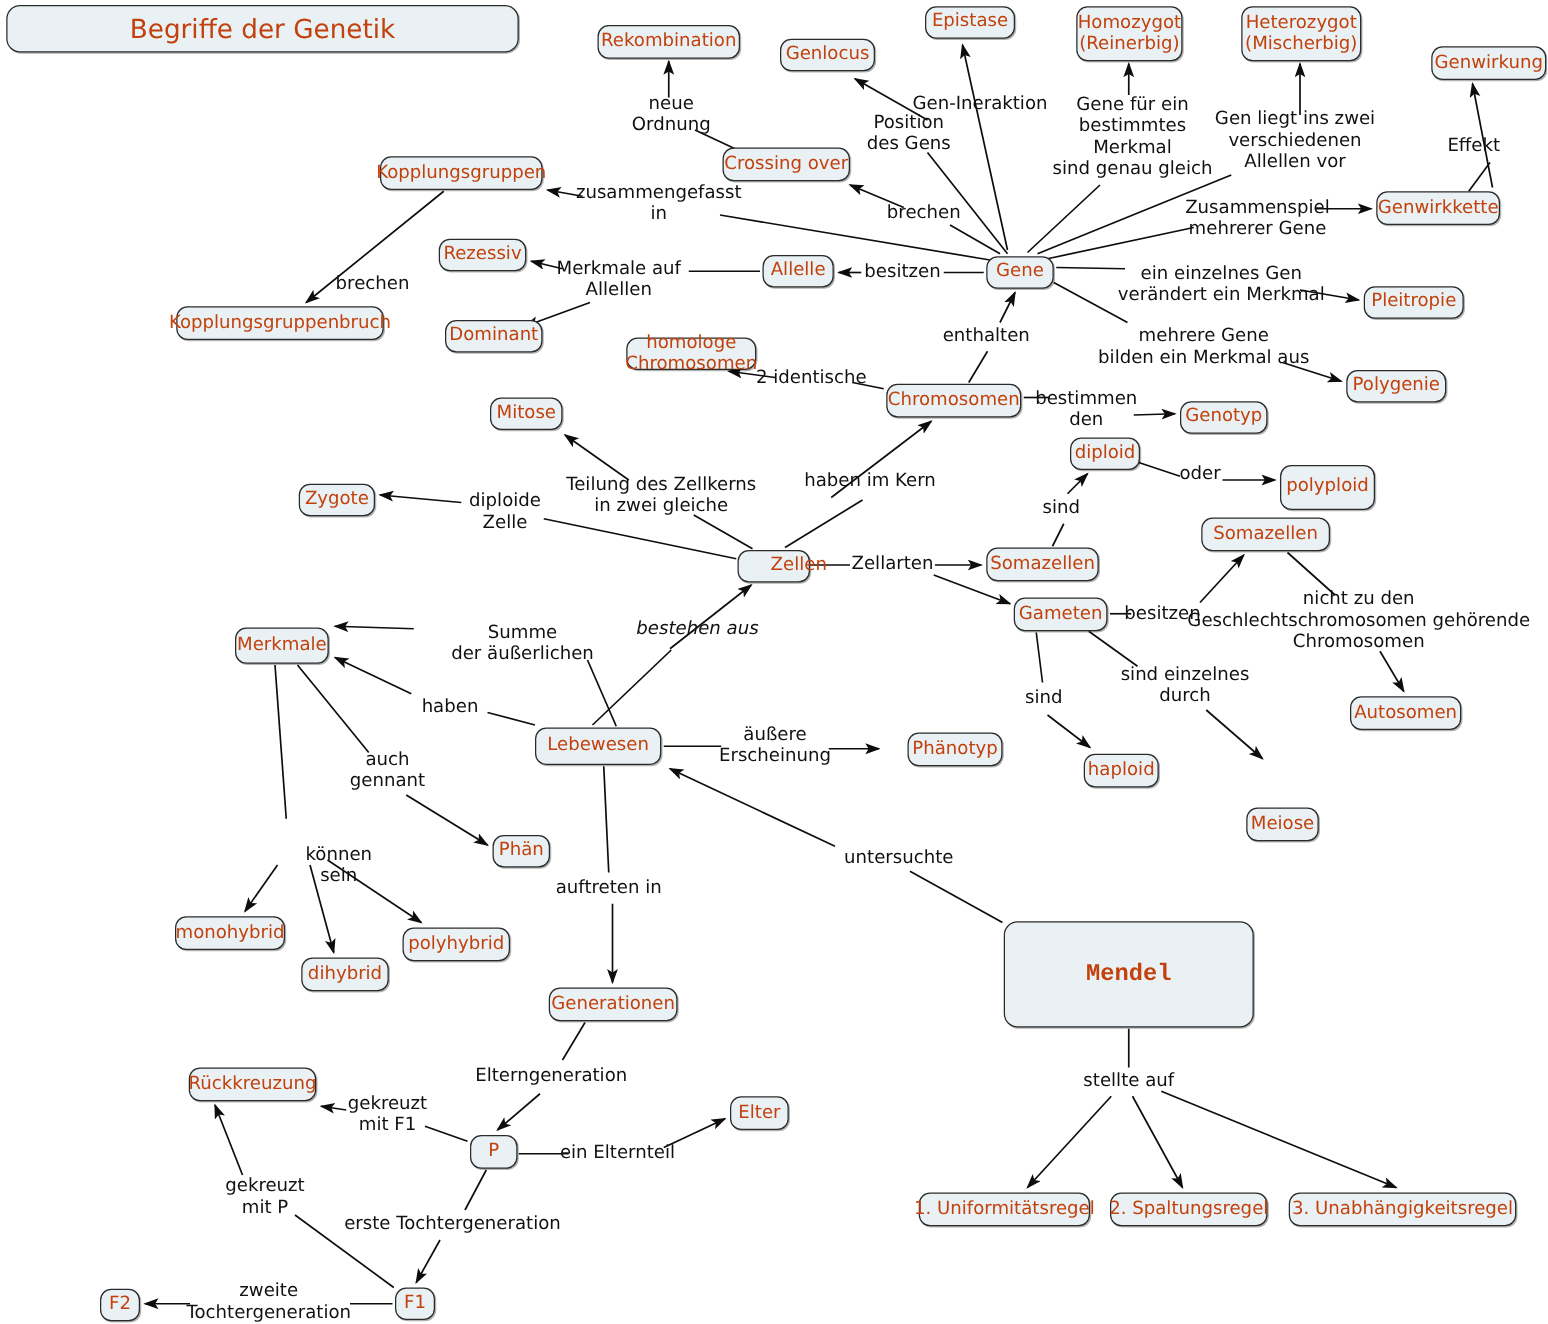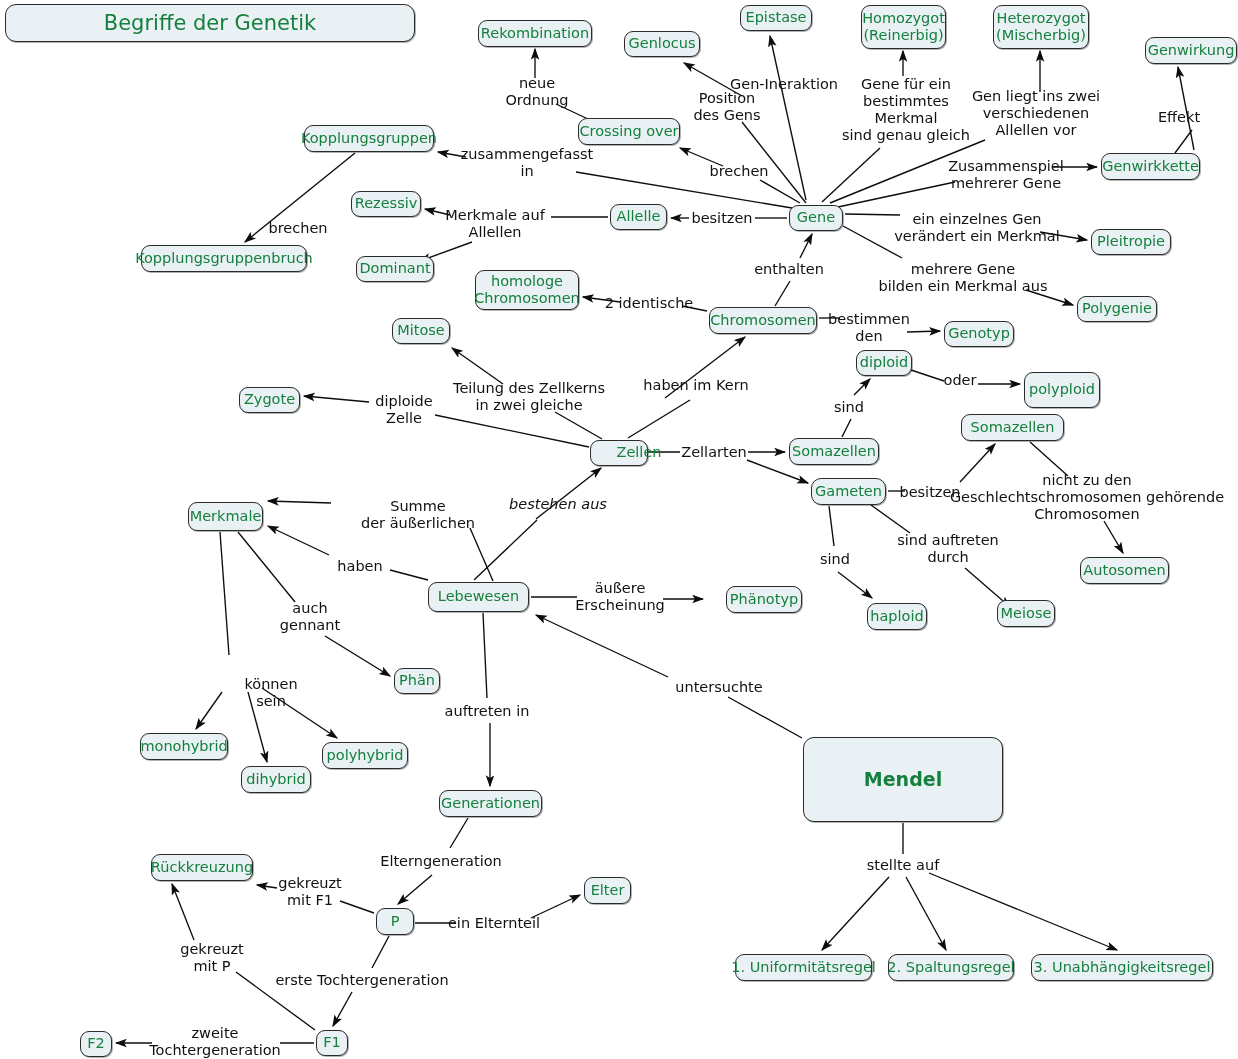--- a/index.html
+++ b/index.html
@@ -9,21 +9,21 @@
     -webkit-font-smoothing:antialiased;
   }
   #stage{position:relative;width:1238px;height:1059px;overflow:hidden;background:#fff;}
   #wires{position:absolute;left:0;top:0;width:1238px;height:1059px;}
   .node{
     position:absolute;
     box-sizing:border-box;
     background:#eaf1f4;
     border:1.3px solid #2b2b2b;
     border-radius:9px;
-    color:#15803d;
+    color:#c2410c;
     font-size:14.5px;
     line-height:1.18;
     text-align:center;
     display:flex;align-items:center;justify-content:center;
     padding:3px 8px;
     white-space:pre;
     box-shadow:1px 1px 0 rgba(0,0,0,.30);
   }
   .node.title{
     font-size:21px;border-radius:11px;padding:6px 14px;
@@ -155,43 +155,43 @@
       <div class="node" style="left: 1145px; top: 37px; width: 92px; height: 27px;">Genwirkung</div>
       <div class="node" style="left: 578px; top: 118px; width: 102px; height: 27px;">Crossing over</div>
       <div class="node" style="left: 304px; top: 125px; width: 130px; height: 27px;">Kopplungsgruppen</div>
       <div class="node" style="left: 1101px; top: 153px; width: 99px; height: 27px;">Genwirkkette</div>
       <div class="node" style="left: 351px; top: 191px; width: 70px; height: 26px;">Rezessiv</div>
       <div class="node" style="left: 610px; top: 204px; width: 57px; height: 26px;">Allelle</div>
       <div class="node" style="left: 789px; top: 205px; width: 54px; height: 26px;">Gene</div>
       <div class="node" style="left: 141px; top: 245px; width: 166px; height: 27px;">Kopplungsgruppenbruch</div>
       <div class="node" style="left: 1091px; top: 229px; width: 80px; height: 26px;">Pleitropie</div>
       <div class="node" style="left: 356px; top: 256px; width: 78px; height: 26px;">Dominant</div>
-      <div class="node" style="left: 475px; top: 270px; width: 104px; height: 40px;">homologe
+      <div class="node" style="left: 501px; top: 270px; width: 104px; height: 26px;">homologe
 Chromosomen</div>
       <div class="node" style="left: 1077px; top: 296px; width: 80px; height: 26px;">Polygenie</div>
       <div class="node" style="left: 709px; top: 307px; width: 108px; height: 27px;">Chromosomen</div>
       <div class="node" style="left: 392px; top: 318px; width: 58px; height: 26px;">Mitose</div>
       <div class="node" style="left: 944px; top: 321px; width: 70px; height: 26px;">Genotyp</div>
       <div class="node" style="left: 856px; top: 350px; width: 56px; height: 26px;">diploid</div>
       <div class="node" style="left: 1024px; top: 372px; width: 76px; height: 36px;">polyploid</div>
       <div class="node" style="left: 239px; top: 387px; width: 61px; height: 26px;">Zygote</div>
       <div class="node" style="left: 961px; top: 414px; width: 103px; height: 27px;">Somazellen</div>
       <div class="node" style="left: 590px; top: 440px; width: 55px; height: 26px; padding-left: 48px;">Zellen</div>
       <div class="node" style="left: 789px; top: 438px; width: 90px; height: 27px;">Somazellen</div>
-      <div class="node" style="left: 811px; top: 478px; width: 75px; height: 27px; border-radius: 10px;">Gameten</div>
+      <div class="node" style="left: 811px; top: 478px; width: 75px; height: 27px;">Gameten</div>
       <div class="node" style="left: 188px; top: 502px; width: 75px; height: 29px;">Merkmale</div>
       <div class="node" style="left: 1080px; top: 557px; width: 89px; height: 27px;">Autosomen</div>
       <div class="node" style="left: 428px; top: 582px; width: 101px; height: 30px;">Lebewesen</div>
       <div class="node" style="left: 726px; top: 586px; width: 76px; height: 27px;">Phänotyp</div>
       <div class="node" style="left: 867px; top: 603px; width: 60px; height: 27px;">haploid</div>
-      <div class="node" style="left: 997px; top: 600px; width: 58px; height: 27px;">Meiose</div>
+      <div class="node" style="left: 997px; top: 646px; width: 58px; height: 27px;">Meiose</div>
       <div class="node" style="left: 394px; top: 668px; width: 46px; height: 26px;">Phän</div>
       <div class="node" style="left: 140px; top: 733px; width: 88px; height: 27px;">monohybrid</div>
       <div class="node" style="left: 322px; top: 742px; width: 86px; height: 27px;">polyhybrid</div>
-      <div class="node mendel" style="left: 803px; top: 737px; width: 200px; height: 85px;">Mendel</div>
+      <div class="node mendel" style="left: 803px; top: 737px; width: 200px; height: 85px; font-family: Liberation Mono, monospace;">Mendel</div>
       <div class="node" style="left: 241px; top: 766px; width: 70px; height: 27px;">dihybrid</div>
       <div class="node" style="left: 439px; top: 790px; width: 103px; height: 27px;">Generationen</div>
       <div class="node" style="left: 151px; top: 854px; width: 102px; height: 27px;">Rückkreuzung</div>
       <div class="node" style="left: 584px; top: 877px; width: 47px; height: 27px;">Elter</div>
       <div class="node" style="left: 376px; top: 908px; width: 38px; height: 27px;">P</div>
       <div class="node" style="left: 735px; top: 954px; width: 137px; height: 27px;">1. Uniformitätsregel</div>
       <div class="node" style="left: 888px; top: 954px; width: 126px; height: 27px;">2. Spaltungsregel</div>
       <div class="node" style="left: 1031px; top: 954px; width: 182px; height: 27px;">3. Unabhängigkeitsregel</div>
       <div class="node" style="left: 80px; top: 1031px; width: 32px; height: 26px;">F2</div>
       <div class="node" style="left: 316px; top: 1030px; width: 32px; height: 26px;">F1</div>
@@ -236,21 +236,21 @@
 Zelle</div>
       <div class="lbl" style="left: 849px; top: 407px;">sind</div>
       <div class="lbl" style="left: 714px; top: 452px;">Zellarten</div>
       <div class="lbl" style="left: 1087px; top: 497px;">nicht zu den
 Geschlechtschromosomen gehörende
 Chromosomen</div>
       <div class="lbl" style="left: 930px; top: 492px;">besitzen</div>
       <div class="lbl" style="left: 418px; top: 515px;">Summe
 der äußerlichen</div>
       <div class="lbl ital" style="left: 558px; top: 504px;">bestehen aus</div>
-      <div class="lbl" style="left: 948px; top: 549px;">sind auftreten
+      <div class="lbl" style="left: 948px; top: 549px;">sind einzelnes
 durch</div>
       <div class="lbl" style="left: 360px; top: 566px;">haben</div>
       <div class="lbl" style="left: 620px; top: 597px;">äußere
 Erscheinung</div>
       <div class="lbl" style="left: 835px; top: 559px;">sind</div>
       <div class="lbl" style="left: 310px; top: 617px;">auch
 gennant</div>
       <div class="lbl" style="left: 232px; top: 693px; margin-left: 39px;">können
 sein</div>
       <div class="lbl" style="left: 697px; top: 687px; margin-left: 22px;">untersuchte</div>

